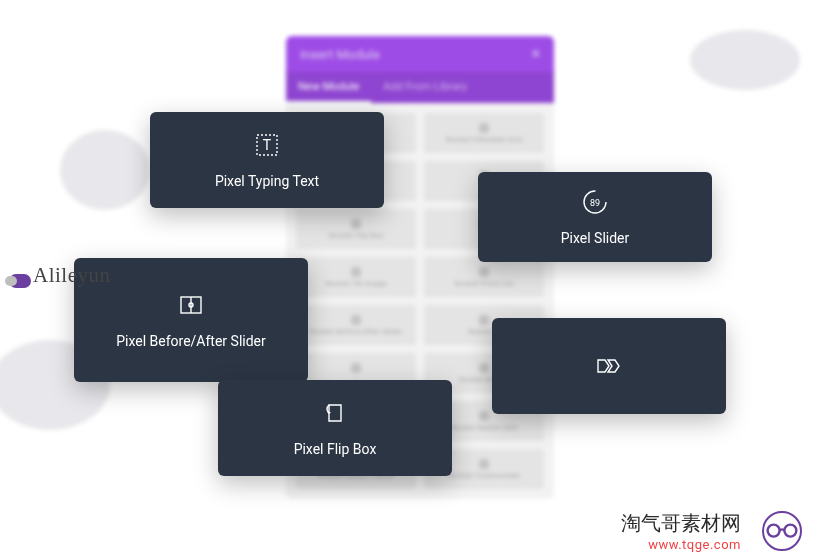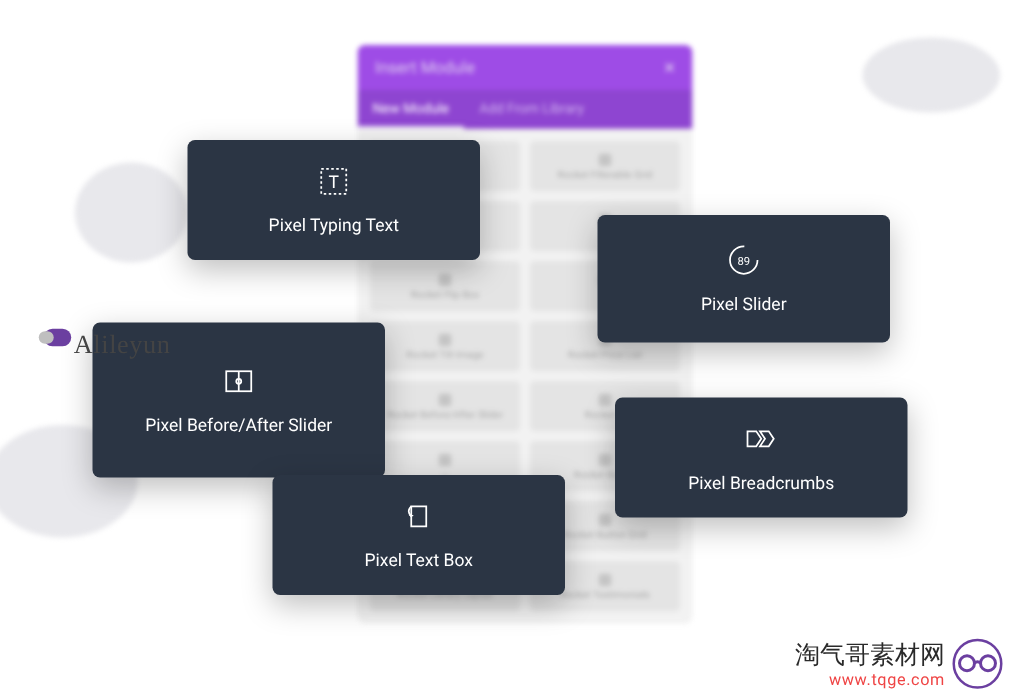--- a/index.html
+++ b/index.html
@@ -11,25 +11,25 @@
 .tabs{display:flex;background:#7b25c9;font-size:11px}
 .tab{padding:8px 12px;color:#caa8ed}
 .tab.active{color:#fff;border-bottom:2px solid #fff}
 .grid{padding:10px;display:grid;grid-template-columns:1fr 1fr;gap:8px}
 .mod{background:#e0e0e0;border-radius:4px;height:40px;display:flex;flex-direction:column;align-items:center;justify-content:center;color:#999;font-size:8px;gap:2px}
 .mod .dot{width:10px;height:10px;background:#bbb;border-radius:2px}
 .card{position:absolute;background:#2b3544;color:#fff;border-radius:6px;box-shadow:0 8px 24px rgba(0,0,0,.25);display:flex;flex-direction:column;align-items:center;justify-content:center;gap:14px;padding:22px}
 .card .lbl{font-size:14px;font-weight:400}
 .ico{width:28px;height:28px;display:flex;align-items:center;justify-content:center}
 .ico svg{stroke:#fff;fill:none;stroke-width:1.4}
-.wm{position:absolute;left:35px;top:263px;display:flex;align-items:flex-start;gap:2px}
+.wm{position:absolute;left:9px;top:263px;display:flex;align-items:flex-end;gap:2px}
 .wm-cloud{width:22px;height:14px;background:#6b3fa0;border-radius:8px;position:relative}
 .wm-cloud::before{content:"";position:absolute;left:-4px;top:2px;width:12px;height:10px;background:#bfbfbf;border-radius:7px}
 .wm-txt{font-family:serif;font-size:21px;color:#444;letter-spacing:.5px}
-.ft{position:absolute;right:18px;bottom:8px;display:flex;align-items:center;gap:6px}
+.ft{position:absolute;right:18px;bottom:8px;display:flex;align-items:center;gap:21px}
 .ft-t{text-align:right}
 .ft-cn{font-size:20px;color:#2a2a2a;font-weight:500}
 .ft-url{font-size:13px;color:#ef4444;letter-spacing:.5px}
 .glasses{width:40px;height:40px;border:2px solid #6b3fa0;border-radius:50%;display:flex;align-items:center;justify-content:center}
 .glasses svg{stroke:#6b3fa0;fill:none;stroke-width:2}
 </style>
 </head>
 <body>
 
 <div class="blob" style="left:-10px;top:340px;width:120px;height:90px"></div>
@@ -116,21 +116,21 @@
 <div class="card" style="left:150px;top:112px;width:234px;height:96px">
   <div class="ico">
       <svg viewBox="0 0 28 28">
         <rect x="4" y="4" width="20" height="20" stroke-dasharray="2 2"></rect>
         <text x="14" y="19" font-size="14" fill="#fff" text-anchor="middle" stroke="none">T</text>
       </svg>
     </div>
   <div class="lbl">Pixel Typing Text</div>
 </div>
 
-<div class="card" style="left:478px;top:172px;width:234px;height:102px">
+<div class="card" style="left:478px;top:172px;width:234px;height:90px">
   <div class="ico">
       <svg viewBox="0 0 28 28">
         <circle cx="14" cy="14" r="11" stroke-dasharray="52 17"></circle>
         <text x="14" y="18" font-size="9" fill="#fff" text-anchor="middle" stroke="none">89</text>
       </svg>
     </div>
   <div class="lbl">Pixel Slider</div>
 </div>
 
 <div class="card" style="left:74px;top:258px;width:234px;height:124px">
@@ -144,32 +144,31 @@
   <div class="lbl">Pixel Before/After Slider</div>
 </div>
 
 <div class="card" style="left:492px;top:318px;width:234px;height:96px">
   <div class="ico">
       <svg viewBox="0 0 28 28">
         <path d="M3 8 L10 8 L14 14 L10 20 L3 20 Z"></path>
         <path d="M13 8 L20 8 L24 14 L20 20 L13 20 L17 14 Z"></path>
       </svg>
     </div>
-  <div class="lbl">Pixel Breadcrumbs</div>
 </div>
 
 <div class="card" style="left:218px;top:380px;width:234px;height:96px">
   <div class="ico">
       <svg viewBox="0 0 28 28">
         <path d="M8 6 L20 6 L20 22 L8 22 Z"></path>
         <path d="M8 6 Q4 10 8 14" stroke-dasharray="0"></path>
         <path d="M6 13 L8 15 L10 13" fill="#fff" stroke="none"></path>
       </svg>
     </div>
-  <div class="lbl">Pixel Text Box</div>
+  <div class="lbl">Pixel Flip Box</div>
 </div>
 
 <div class="wm">
   <div class="wm-cloud"></div>
   <span class="wm-txt">Alileyun</span>
 </div>
 
 <div class="ft">
   <div class="ft-t">
     <div class="ft-cn">淘气哥素材网</div>

